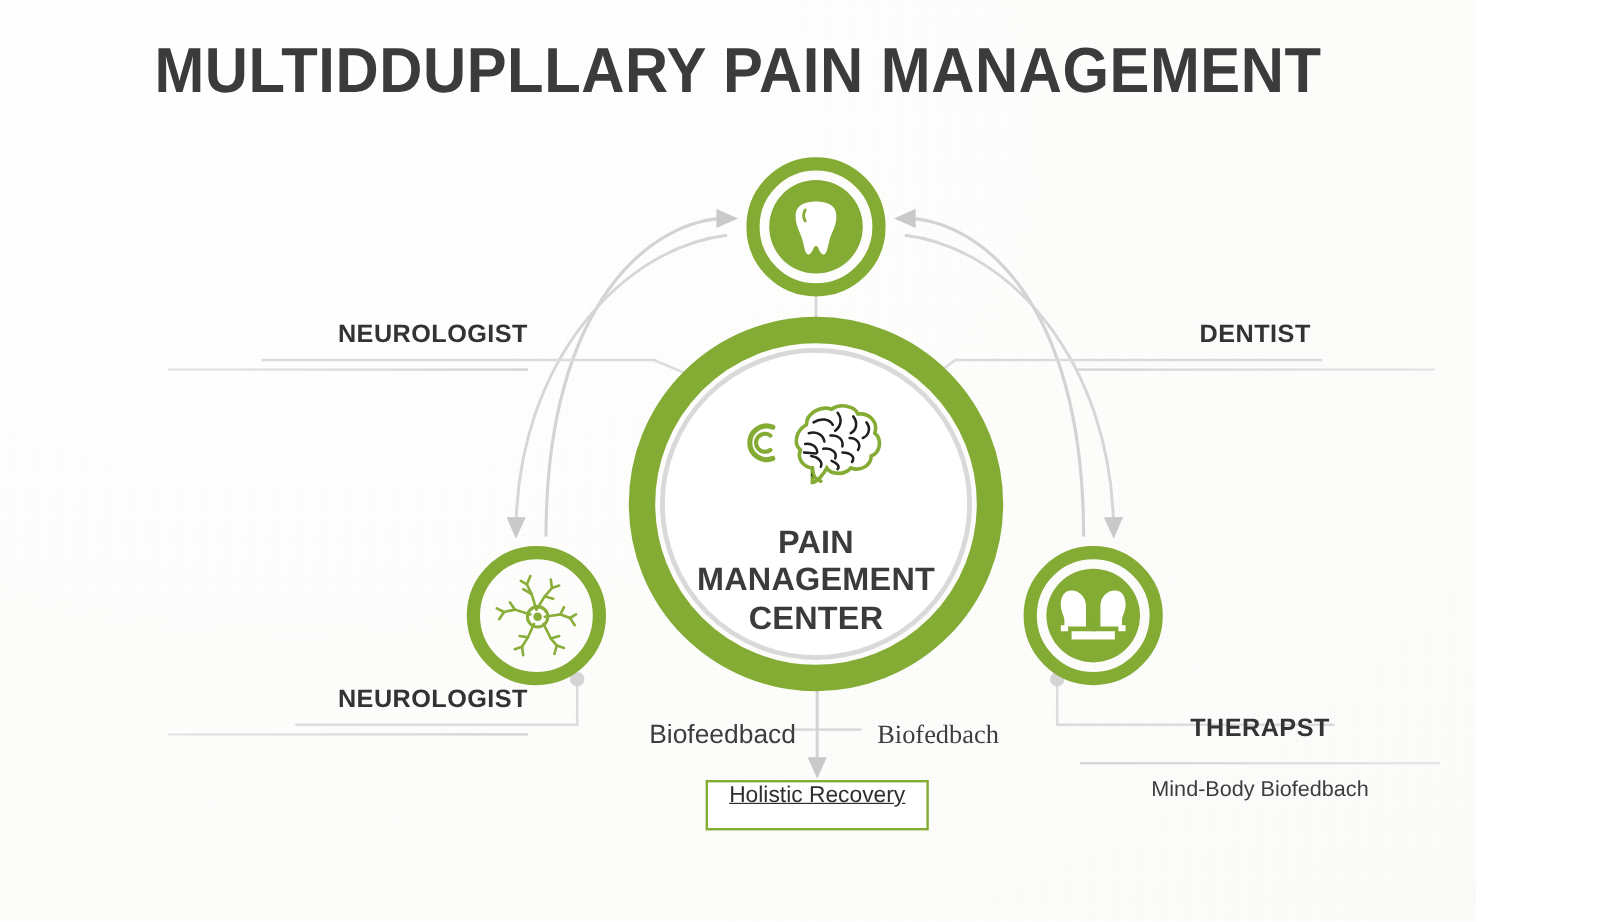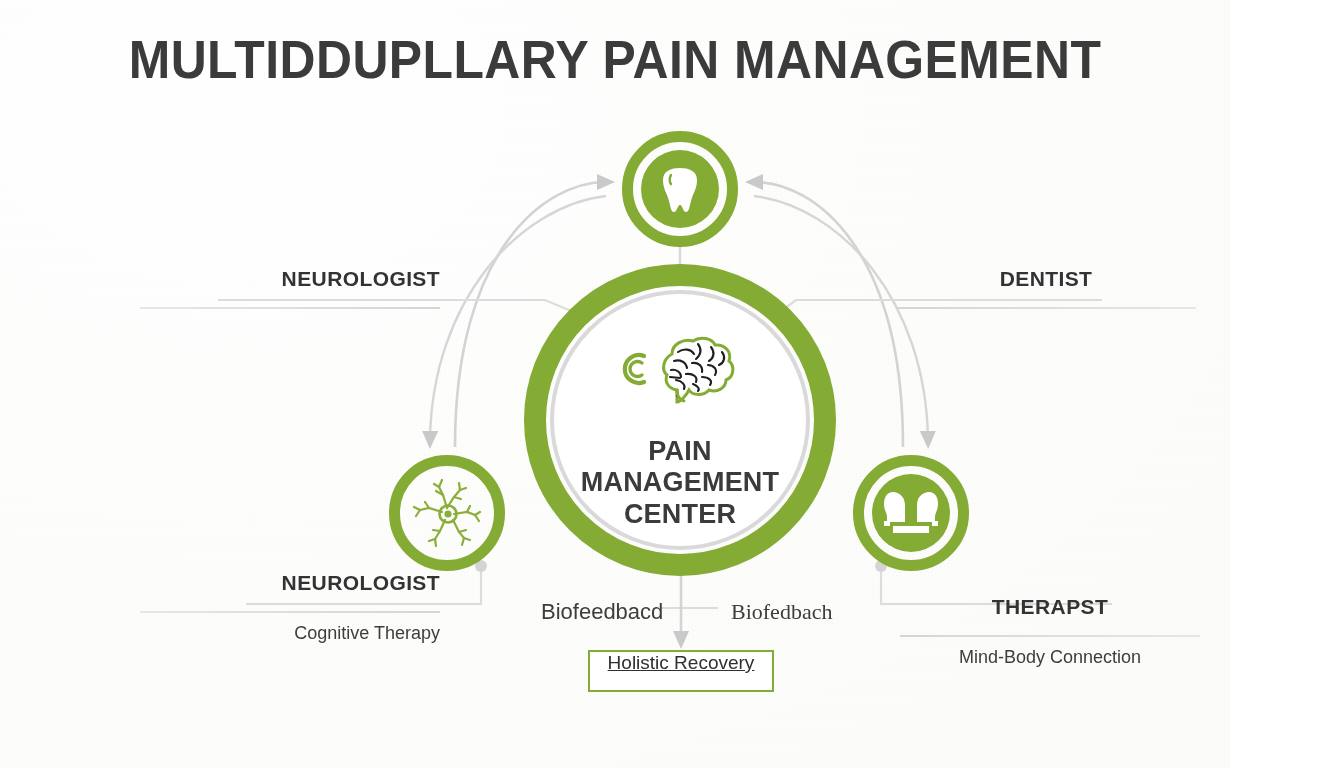--- a/index.html
+++ b/index.html
@@ -372,27 +372,26 @@
   </div>
 
   <div class="label-block" id="label-dentist">
     <div class="lb-title">DENTIST</div>
     <div class="lb-rule"></div>
   </div>
 
   <div class="label-block" id="label-neurologist-bot">
     <div class="lb-title">NEUROLOGIST</div>
     <div class="lb-rule"></div>
-    <div class="lb-sub">Cognitive Therapy</div>
   </div>
 
   <div class="label-block" id="label-therapist">
     <div class="lb-title">THERAPST</div>
     <div class="lb-rule"></div>
-    <div class="lb-sub">Mind-Body Connection</div>
+    <div class="lb-sub">Mind-Body Biofedbach</div>
   </div>
 
   <div class="mid-cap" id="cap-left">Biofeedbacd</div>
   <div class="mid-cap" id="cap-right">Biofedbach</div>
 
   <div id="outcome-box">
     <span>Holistic Recovery</span>
   </div>
 
 </div>

